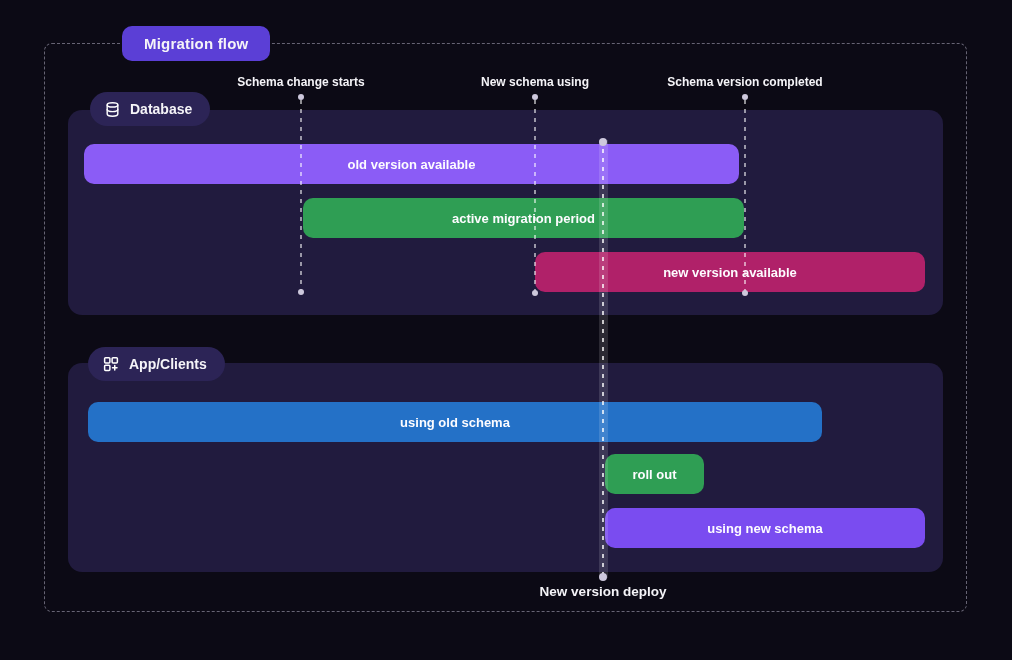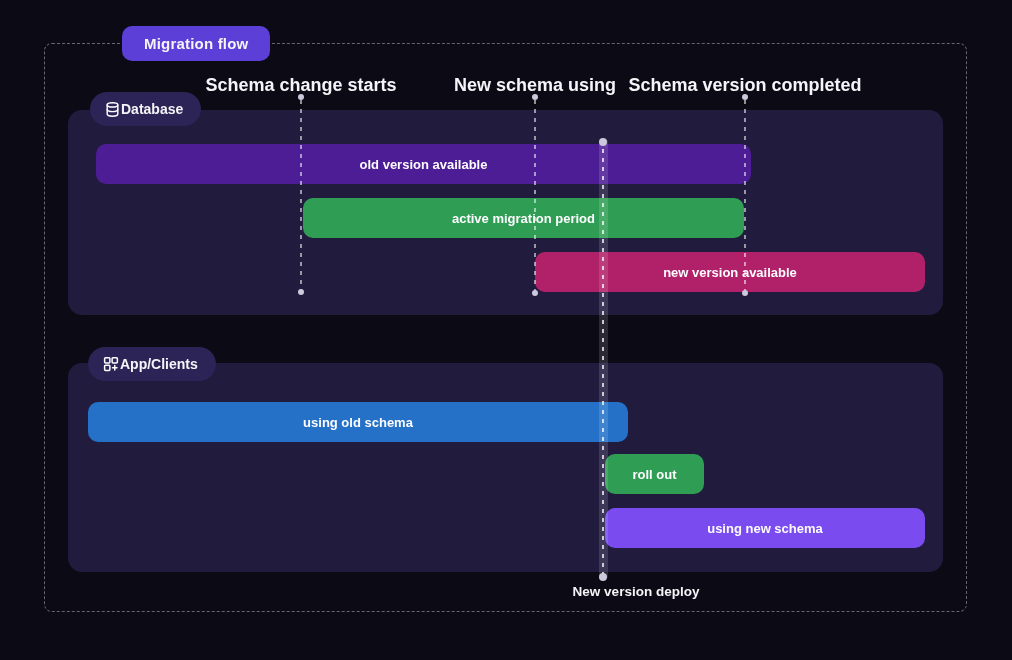--- a/index.html
+++ b/index.html
@@ -18,37 +18,37 @@
     padding:0 22px;border-radius:10px;
     font-size:15px;font-weight:bold;letter-spacing:.2px;margin-left:48px;
   }
   .panel{
     position:absolute;left:68px;width:875px;border-radius:14px;
   }
   .panel.db{top:110px;height:205px;}
   .panel.app{top:363px;height:209px;}
   .section-badge{
     position:absolute;height:34px;border-radius:17px;
-    display:flex;align-items:center;padding:0 18px 0 14px;
+    display:flex;align-items:center;gap:9px;padding:0 18px 0 14px;
     font-size:14px;font-weight:bold;box-sizing:border-box;
   }
   .section-badge.db{left:90px;top:92px;}
   .section-badge.app{left:88px;top:347px;}
   .bar{
     position:absolute;height:40px;border-radius:10px;
     display:flex;align-items:center;justify-content:center;
     font-size:13px;font-weight:bold;color:#fdfcff;z-index:3;
   }
   .milestone-label{
     position:absolute;top:75px;transform:translateX(-50%);
-    font-size:18px;font-weight:bold;white-space:nowrap;z-index:6;
+    font-size:12px;font-weight:bold;white-space:nowrap;z-index:6;
   }
   .deploy-label{
     position:absolute;top:584px;transform:translateX(-50%);
-    font-size:13.5px;font-weight:bold;white-space:nowrap;z-index:6;margin-left:33px;
+    font-size:13.5px;font-weight:bold;white-space:nowrap;z-index:6;
   }
   .vline{
     position:absolute;width:2px;z-index:4;
     background:repeating-linear-gradient(to bottom, rgba(255,255,255,.55) 0 4px, transparent 4px 9px);
   }
   .dot{
     position:absolute;width:6px;height:6px;border-radius:50%;
     background:#cdc8dc;z-index:5;transform:translate(-50%,-50%);
   }
   .dot.big{width:8px;height:8px;}
@@ -94,25 +94,25 @@
       <svg width="18" height="18" viewBox="0 0 24 24" fill="none" stroke="#ffffff" stroke-width="2" stroke-linecap="round" stroke-linejoin="round">
         <rect x="3.5" y="3.5" width="7" height="7" rx="1.2"></rect>
         <rect x="13.5" y="3.5" width="7" height="7" rx="1.2"></rect>
         <rect x="3.5" y="13.5" width="7" height="7" rx="1.2"></rect>
         <path d="M17 14v6 M14 17h6"></path>
       </svg>
     </span>
     <span>App/Clients</span>
   </div>
 
-  <div class="bar" style="left: 96px; top: 144px; width: 655px; background-color: #4c1d95;">old version available</div>
+  <div class="bar" style="left: 84px; top: 144px; width: 655px; background-color: #8b5cf6;">old version available</div>
   <div class="bar" style="left: 303px; top: 198px; width: 441px; background-color: rgb(47, 158, 84);">active migration period</div>
   <div class="bar" style="left: 535px; top: 252px; width: 390px; background-color: rgb(176, 33, 105);">new version available</div>
 
-  <div class="bar" style="left: 88px; top: 402px; width: 540px; background-color: rgb(36, 113, 199);">using old schema</div>
+  <div class="bar" style="left: 88px; top: 402px; width: 734px; background-color: rgb(36, 113, 199);">using old schema</div>
   <div class="bar" style="left: 605px; top: 508px; width: 320px; background-color: rgb(122, 76, 240);">using new schema</div>
   <div class="bar" style="left: 605px; top: 454px; width: 99px; background-color: rgb(47, 158, 84);">roll out</div>
 
   <div class="vline" style="left:300px;top:100px;height:190px"></div>
   <div class="dot" style="left:301px;top:97px"></div>
   <div class="dot" style="left:301px;top:292px"></div>
 
   <div class="vline" style="left:534px;top:100px;height:192px"></div>
   <div class="dot" style="left:535px;top:97px"></div>
   <div class="dot" style="left:535px;top:293px"></div>

